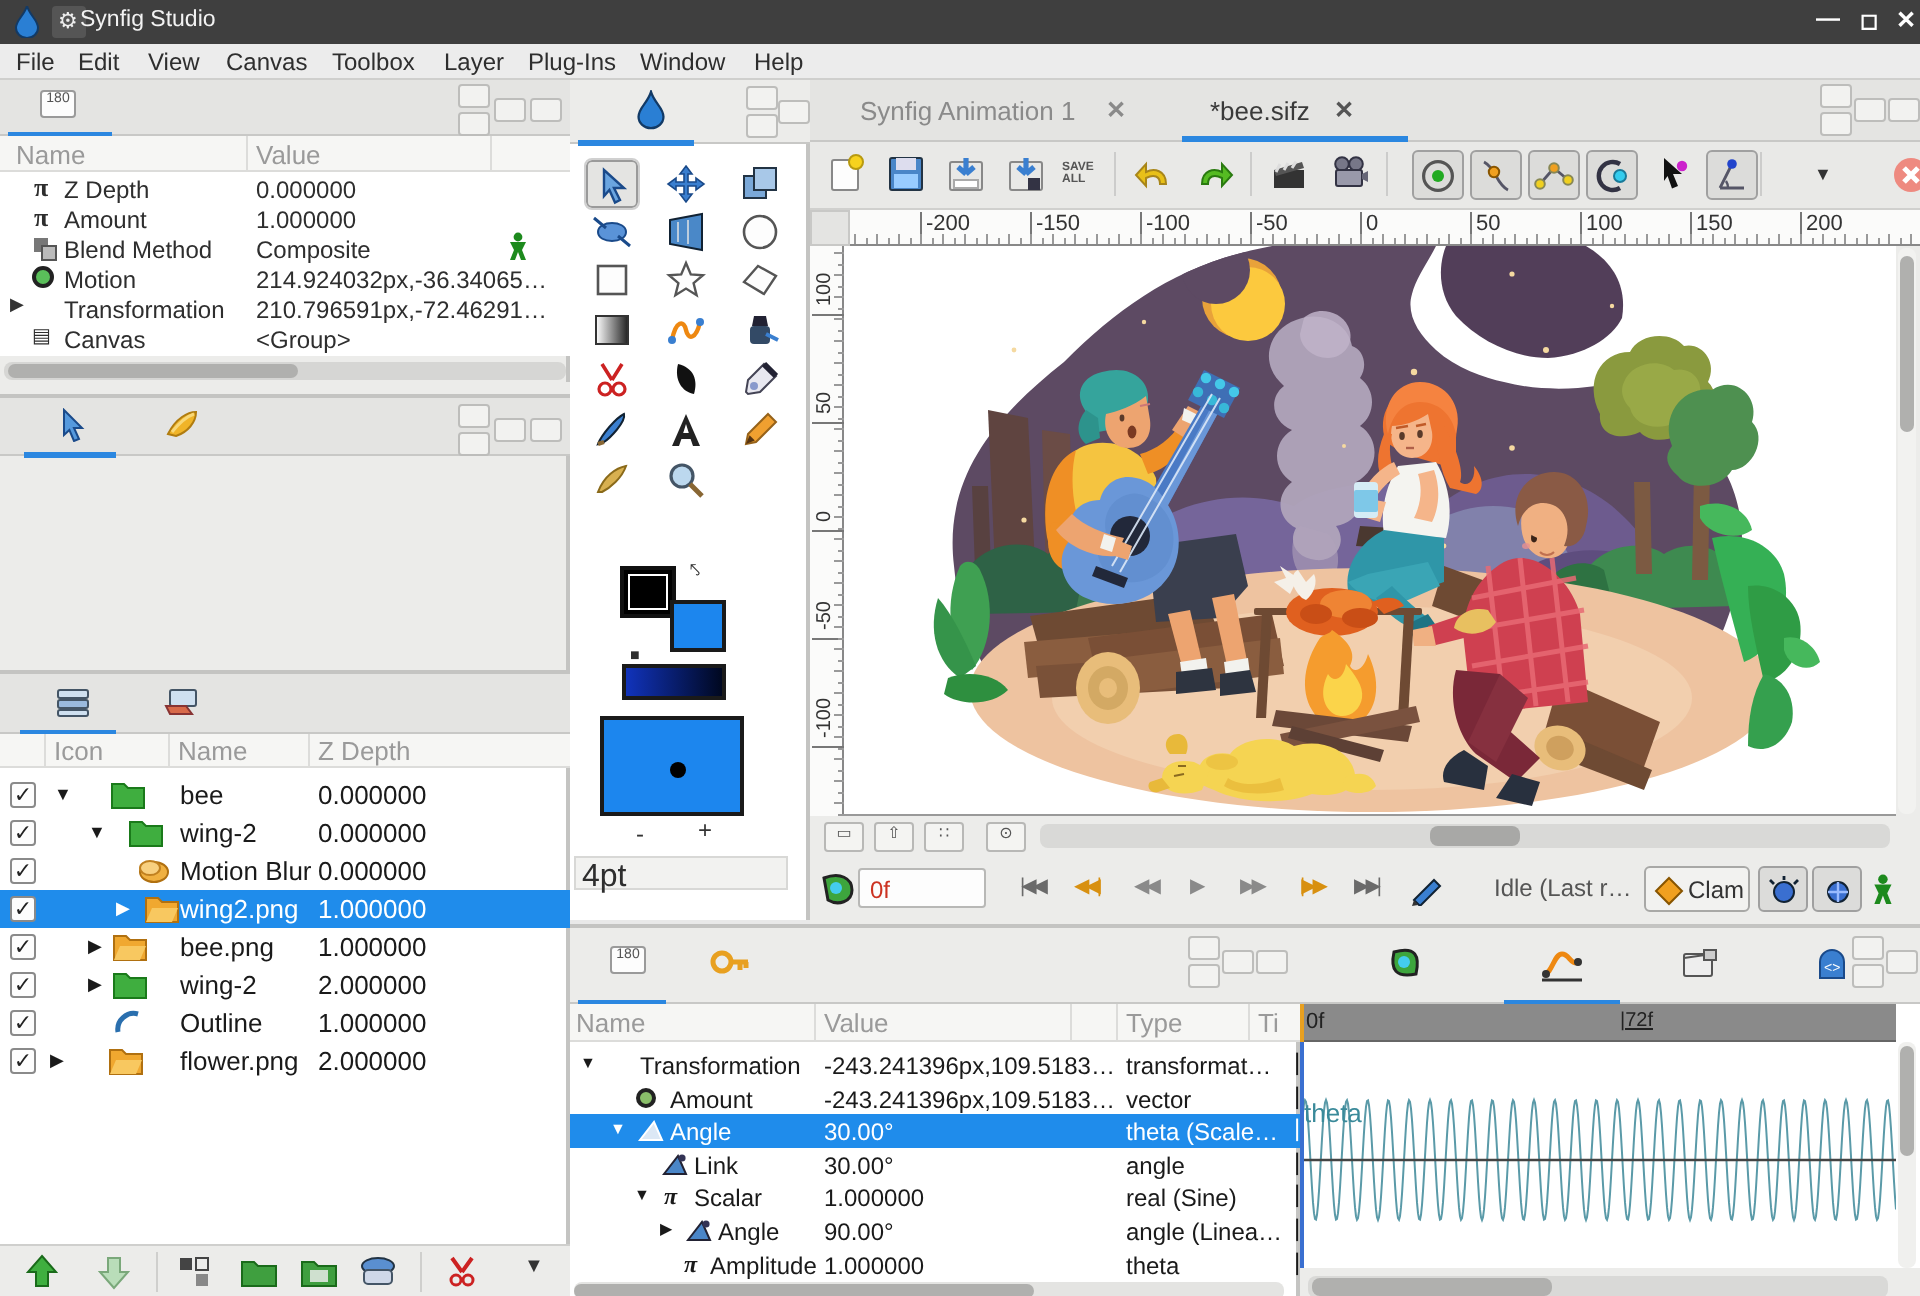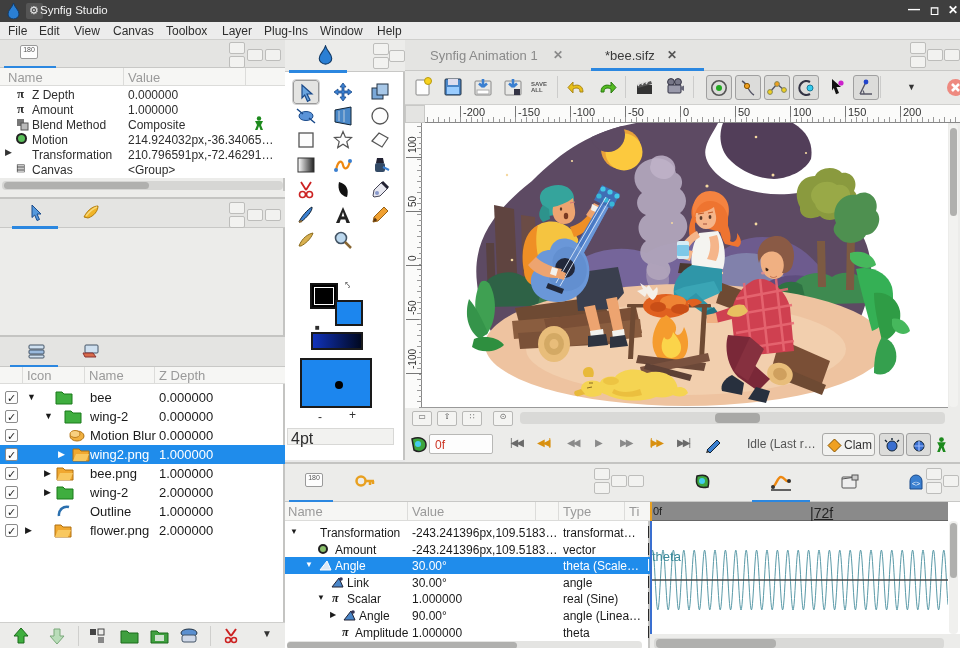--- a/index.html
+++ b/index.html
@@ -1090,21 +1090,21 @@
       <text x="4" y="13" font-size="7" fill="#fff">&lt;&gt;</text>
     </svg>
   <div class="bluline" style="left:102px;top:36px;width:58px;"></div>
 
   <div class="tabsq" style="left:276px;top:4px;"></div>
     <div class="tabsq" style="left:293px;top:11px;"></div>
     <div class="tabsq" style="left:276px;top:18px;"></div>
 
   <div class="abs" style="left:0;top:38px;width:298px;height:19px;background:#8a8a8a;border-bottom:1px solid #666;">
     <span style="position:absolute;left:3px;top:3px;color:#222;font-size:11px;">0f</span>
-    <span style="position:absolute;left:160px;top:3px;color:#222;font-size:14px;text-decoration:underline;">|72f</span>
+    <span style="position:absolute;left:160px;top:3px;color:#222;font-size:10px;text-decoration:underline;">|72f</span>
     <div class="abs" style="left:0;top:0;width:2px;height:19px;background:#e8a020;"></div>
   </div>
 
   <div class="abs" style="left:0;top:57px;width:298px;height:113px;background:#ffffff;overflow:hidden;">
     <svg width="298" height="113" style="position:absolute;left:0;top:0;" id="sinewave">
         <path d="M0 59 L0.0 59.0 L0.5 50.1 L1.0 42.0 L1.5 35.4 L2.0 30.9 L2.5 29.1 L3.0 29.9 L3.5 33.3 L4.0 39.1 L4.5 46.7 L5.0 55.4 L5.5 64.4 L6.0 72.9 L6.5 80.2 L7.0 85.6 L7.5 88.5 L8.0 88.8 L8.5 86.4 L9.0 81.5 L9.5 74.5 L10.0 66.2 L10.5 57.2 L11.0 48.4 L11.5 40.5 L12.0 34.3 L12.5 30.4 L13.0 29.0 L13.5 30.4 L14.0 34.3 L14.5 40.5 L15.0 48.4 L15.5 57.2 L16.0 66.2 L16.5 74.5 L17.0 81.5 L17.5 86.4 L18.0 88.8 L18.5 88.5 L19.0 85.6 L19.5 80.2 L20.0 72.9 L20.5 64.4 L21.0 55.4 L21.5 46.7 L22.0 39.1 L22.5 33.3 L23.0 29.9 L23.5 29.1 L24.0 30.9 L24.5 35.4 L25.0 42.0 L25.5 50.1 L26.0 59.0 L26.5 67.9 L27.0 76.0 L27.5 82.6 L28.0 87.1 L28.5 88.9 L29.0 88.1 L29.5 84.7 L30.0 78.9 L30.5 71.3 L31.0 62.6 L31.5 53.6 L32.0 45.1 L32.5 37.8 L33.0 32.4 L33.5 29.5 L34.0 29.2 L34.5 31.6 L35.0 36.5 L35.5 43.5 L36.0 51.8 L36.5 60.8 L37.0 69.6 L37.5 77.5 L38.0 83.7 L38.5 87.6 L39.0 89.0 L39.5 87.6 L40.0 83.7 L40.5 77.5 L41.0 69.6 L41.5 60.8 L42.0 51.8 L42.5 43.5 L43.0 36.5 L43.5 31.6 L44.0 29.2 L44.5 29.5 L45.0 32.4 L45.5 37.8 L46.0 45.1 L46.5 53.6 L47.0 62.6 L47.5 71.3 L48.0 78.9 L48.5 84.7 L49.0 88.1 L49.5 88.9 L50.0 87.1 L50.5 82.6 L51.0 76.0 L51.5 67.9 L52.0 59.0 L52.5 50.1 L53.0 42.0 L53.5 35.4 L54.0 30.9 L54.5 29.1 L55.0 29.9 L55.5 33.3 L56.0 39.1 L56.5 46.7 L57.0 55.4 L57.5 64.4 L58.0 72.9 L58.5 80.2 L59.0 85.6 L59.5 88.5 L60.0 88.8 L60.5 86.4 L61.0 81.5 L61.5 74.5 L62.0 66.2 L62.5 57.2 L63.0 48.4 L63.5 40.5 L64.0 34.3 L64.5 30.4 L65.0 29.0 L65.5 30.4 L66.0 34.3 L66.5 40.5 L67.0 48.4 L67.5 57.2 L68.0 66.2 L68.5 74.5 L69.0 81.5 L69.5 86.4 L70.0 88.8 L70.5 88.5 L71.0 85.6 L71.5 80.2 L72.0 72.9 L72.5 64.4 L73.0 55.4 L73.5 46.7 L74.0 39.1 L74.5 33.3 L75.0 29.9 L75.5 29.1 L76.0 30.9 L76.5 35.4 L77.0 42.0 L77.5 50.1 L78.0 59.0 L78.5 67.9 L79.0 76.0 L79.5 82.6 L80.0 87.1 L80.5 88.9 L81.0 88.1 L81.5 84.7 L82.0 78.9 L82.5 71.3 L83.0 62.6 L83.5 53.6 L84.0 45.1 L84.5 37.8 L85.0 32.4 L85.5 29.5 L86.0 29.2 L86.5 31.6 L87.0 36.5 L87.5 43.5 L88.0 51.8 L88.5 60.8 L89.0 69.6 L89.5 77.5 L90.0 83.7 L90.5 87.6 L91.0 89.0 L91.5 87.6 L92.0 83.7 L92.5 77.5 L93.0 69.6 L93.5 60.8 L94.0 51.8 L94.5 43.5 L95.0 36.5 L95.5 31.6 L96.0 29.2 L96.5 29.5 L97.0 32.4 L97.5 37.8 L98.0 45.1 L98.5 53.6 L99.0 62.6 L99.5 71.3 L100.0 78.9 L100.5 84.7 L101.0 88.1 L101.5 88.9 L102.0 87.1 L102.5 82.6 L103.0 76.0 L103.5 67.9 L104.0 59.0 L104.5 50.1 L105.0 42.0 L105.5 35.4 L106.0 30.9 L106.5 29.1 L107.0 29.9 L107.5 33.3 L108.0 39.1 L108.5 46.7 L109.0 55.4 L109.5 64.4 L110.0 72.9 L110.5 80.2 L111.0 85.6 L111.5 88.5 L112.0 88.8 L112.5 86.4 L113.0 81.5 L113.5 74.5 L114.0 66.2 L114.5 57.2 L115.0 48.4 L115.5 40.5 L116.0 34.3 L116.5 30.4 L117.0 29.0 L117.5 30.4 L118.0 34.3 L118.5 40.5 L119.0 48.4 L119.5 57.2 L120.0 66.2 L120.5 74.5 L121.0 81.5 L121.5 86.4 L122.0 88.8 L122.5 88.5 L123.0 85.6 L123.5 80.2 L124.0 72.9 L124.5 64.4 L125.0 55.4 L125.5 46.7 L126.0 39.1 L126.5 33.3 L127.0 29.9 L127.5 29.1 L128.0 30.9 L128.5 35.4 L129.0 42.0 L129.5 50.1 L130.0 59.0 L130.5 67.9 L131.0 76.0 L131.5 82.6 L132.0 87.1 L132.5 88.9 L133.0 88.1 L133.5 84.7 L134.0 78.9 L134.5 71.3 L135.0 62.6 L135.5 53.6 L136.0 45.1 L136.5 37.8 L137.0 32.4 L137.5 29.5 L138.0 29.2 L138.5 31.6 L139.0 36.5 L139.5 43.5 L140.0 51.8 L140.5 60.8 L141.0 69.6 L141.5 77.5 L142.0 83.7 L142.5 87.6 L143.0 89.0 L143.5 87.6 L144.0 83.7 L144.5 77.5 L145.0 69.6 L145.5 60.8 L146.0 51.8 L146.5 43.5 L147.0 36.5 L147.5 31.6 L148.0 29.2 L148.5 29.5 L149.0 32.4 L149.5 37.8 L150.0 45.1 L150.5 53.6 L151.0 62.6 L151.5 71.3 L152.0 78.9 L152.5 84.7 L153.0 88.1 L153.5 88.9 L154.0 87.1 L154.5 82.6 L155.0 76.0 L155.5 67.9 L156.0 59.0 L156.5 50.1 L157.0 42.0 L157.5 35.4 L158.0 30.9 L158.5 29.1 L159.0 29.9 L159.5 33.3 L160.0 39.1 L160.5 46.7 L161.0 55.4 L161.5 64.4 L162.0 72.9 L162.5 80.2 L163.0 85.6 L163.5 88.5 L164.0 88.8 L164.5 86.4 L165.0 81.5 L165.5 74.5 L166.0 66.2 L166.5 57.2 L167.0 48.4 L167.5 40.5 L168.0 34.3 L168.5 30.4 L169.0 29.0 L169.5 30.4 L170.0 34.3 L170.5 40.5 L171.0 48.4 L171.5 57.2 L172.0 66.2 L172.5 74.5 L173.0 81.5 L173.5 86.4 L174.0 88.8 L174.5 88.5 L175.0 85.6 L175.5 80.2 L176.0 72.9 L176.5 64.4 L177.0 55.4 L177.5 46.7 L178.0 39.1 L178.5 33.3 L179.0 29.9 L179.5 29.1 L180.0 30.9 L180.5 35.4 L181.0 42.0 L181.5 50.1 L182.0 59.0 L182.5 67.9 L183.0 76.0 L183.5 82.6 L184.0 87.1 L184.5 88.9 L185.0 88.1 L185.5 84.7 L186.0 78.9 L186.5 71.3 L187.0 62.6 L187.5 53.6 L188.0 45.1 L188.5 37.8 L189.0 32.4 L189.5 29.5 L190.0 29.2 L190.5 31.6 L191.0 36.5 L191.5 43.5 L192.0 51.8 L192.5 60.8 L193.0 69.6 L193.5 77.5 L194.0 83.7 L194.5 87.6 L195.0 89.0 L195.5 87.6 L196.0 83.7 L196.5 77.5 L197.0 69.6 L197.5 60.8 L198.0 51.8 L198.5 43.5 L199.0 36.5 L199.5 31.6 L200.0 29.2 L200.5 29.5 L201.0 32.4 L201.5 37.8 L202.0 45.1 L202.5 53.6 L203.0 62.6 L203.5 71.3 L204.0 78.9 L204.5 84.7 L205.0 88.1 L205.5 88.9 L206.0 87.1 L206.5 82.6 L207.0 76.0 L207.5 67.9 L208.0 59.0 L208.5 50.1 L209.0 42.0 L209.5 35.4 L210.0 30.9 L210.5 29.1 L211.0 29.9 L211.5 33.3 L212.0 39.1 L212.5 46.7 L213.0 55.4 L213.5 64.4 L214.0 72.9 L214.5 80.2 L215.0 85.6 L215.5 88.5 L216.0 88.8 L216.5 86.4 L217.0 81.5 L217.5 74.5 L218.0 66.2 L218.5 57.2 L219.0 48.4 L219.5 40.5 L220.0 34.3 L220.5 30.4 L221.0 29.0 L221.5 30.4 L222.0 34.3 L222.5 40.5 L223.0 48.4 L223.5 57.2 L224.0 66.2 L224.5 74.5 L225.0 81.5 L225.5 86.4 L226.0 88.8 L226.5 88.5 L227.0 85.6 L227.5 80.2 L228.0 72.9 L228.5 64.4 L229.0 55.4 L229.5 46.7 L230.0 39.1 L230.5 33.3 L231.0 29.9 L231.5 29.1 L232.0 30.9 L232.5 35.4 L233.0 42.0 L233.5 50.1 L234.0 59.0 L234.5 67.9 L235.0 76.0 L235.5 82.6 L236.0 87.1 L236.5 88.9 L237.0 88.1 L237.5 84.7 L238.0 78.9 L238.5 71.3 L239.0 62.6 L239.5 53.6 L240.0 45.1 L240.5 37.8 L241.0 32.4 L241.5 29.5 L242.0 29.2 L242.5 31.6 L243.0 36.5 L243.5 43.5 L244.0 51.8 L244.5 60.8 L245.0 69.6 L245.5 77.5 L246.0 83.7 L246.5 87.6 L247.0 89.0 L247.5 87.6 L248.0 83.7 L248.5 77.5 L249.0 69.6 L249.5 60.8 L250.0 51.8 L250.5 43.5 L251.0 36.5 L251.5 31.6 L252.0 29.2 L252.5 29.5 L253.0 32.4 L253.5 37.8 L254.0 45.1 L254.5 53.6 L255.0 62.6 L255.5 71.3 L256.0 78.9 L256.5 84.7 L257.0 88.1 L257.5 88.9 L258.0 87.1 L258.5 82.6 L259.0 76.0 L259.5 67.9 L260.0 59.0 L260.5 50.1 L261.0 42.0 L261.5 35.4 L262.0 30.9 L262.5 29.1 L263.0 29.9 L263.5 33.3 L264.0 39.1 L264.5 46.7 L265.0 55.4 L265.5 64.4 L266.0 72.9 L266.5 80.2 L267.0 85.6 L267.5 88.5 L268.0 88.8 L268.5 86.4 L269.0 81.5 L269.5 74.5 L270.0 66.2 L270.5 57.2 L271.0 48.4 L271.5 40.5 L272.0 34.3 L272.5 30.4 L273.0 29.0 L273.5 30.4 L274.0 34.3 L274.5 40.5 L275.0 48.4 L275.5 57.2 L276.0 66.2 L276.5 74.5 L277.0 81.5 L277.5 86.4 L278.0 88.8 L278.5 88.5 L279.0 85.6 L279.5 80.2 L280.0 72.9 L280.5 64.4 L281.0 55.4 L281.5 46.7 L282.0 39.1 L282.5 33.3 L283.0 29.9 L283.5 29.1 L284.0 30.9 L284.5 35.4 L285.0 42.0 L285.5 50.1 L286.0 59.0 L286.5 67.9 L287.0 76.0 L287.5 82.6 L288.0 87.1 L288.5 88.9 L289.0 88.1 L289.5 84.7 L290.0 78.9 L290.5 71.3 L291.0 62.6 L291.5 53.6 L292.0 45.1 L292.5 37.8 L293.0 32.4 L293.5 29.5 L294.0 29.2 L294.5 31.6 L295.0 36.5 L295.5 43.5 L296.0 51.8 L296.5 60.8 L297.0 69.6 L297.5 77.5 L298.0 83.7" fill="none" stroke="#5a9aa8" stroke-width="1"></path>
         <line x1="0" y1="59" x2="298" y2="59" stroke="#444" stroke-width="1.3"></line>
       </svg>
     <div class="abs" style="left:0;top:0;width:2px;height:113px;background:#3a6fd0;"></div>
     <span class="abs" style="left:2px;top:28px;color:#3a8a9a;font-size:13px;">theta</span>

